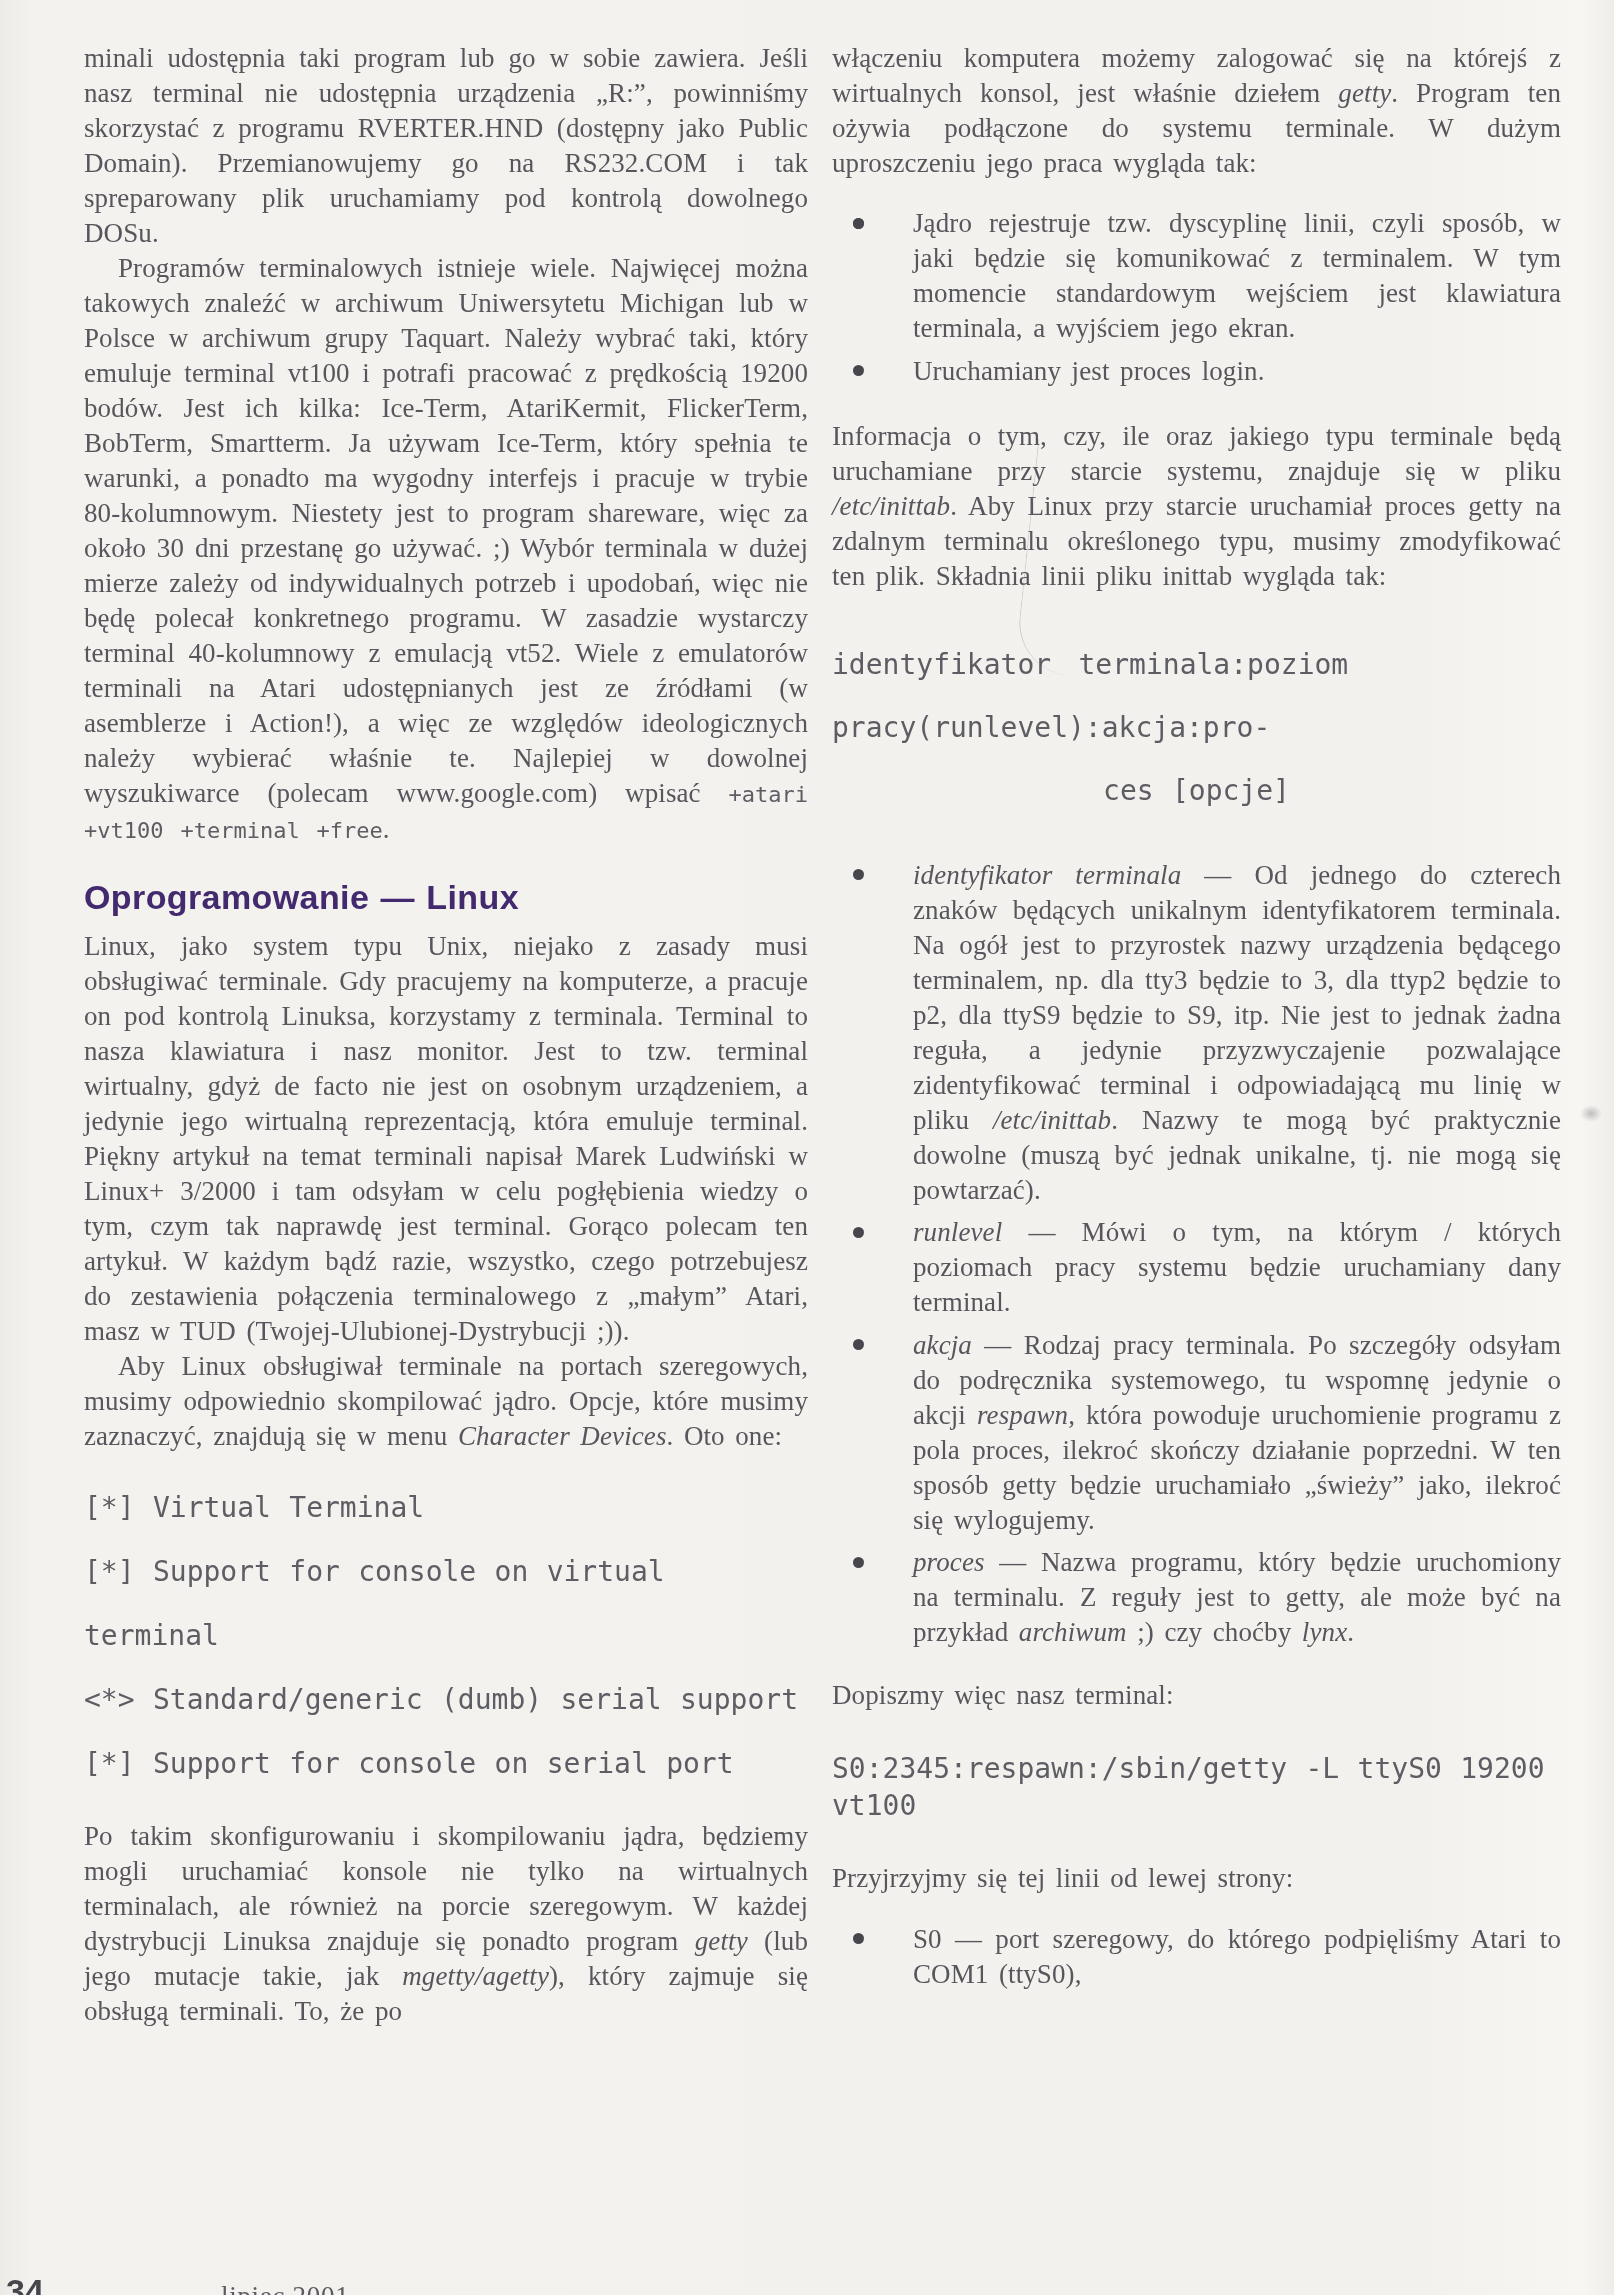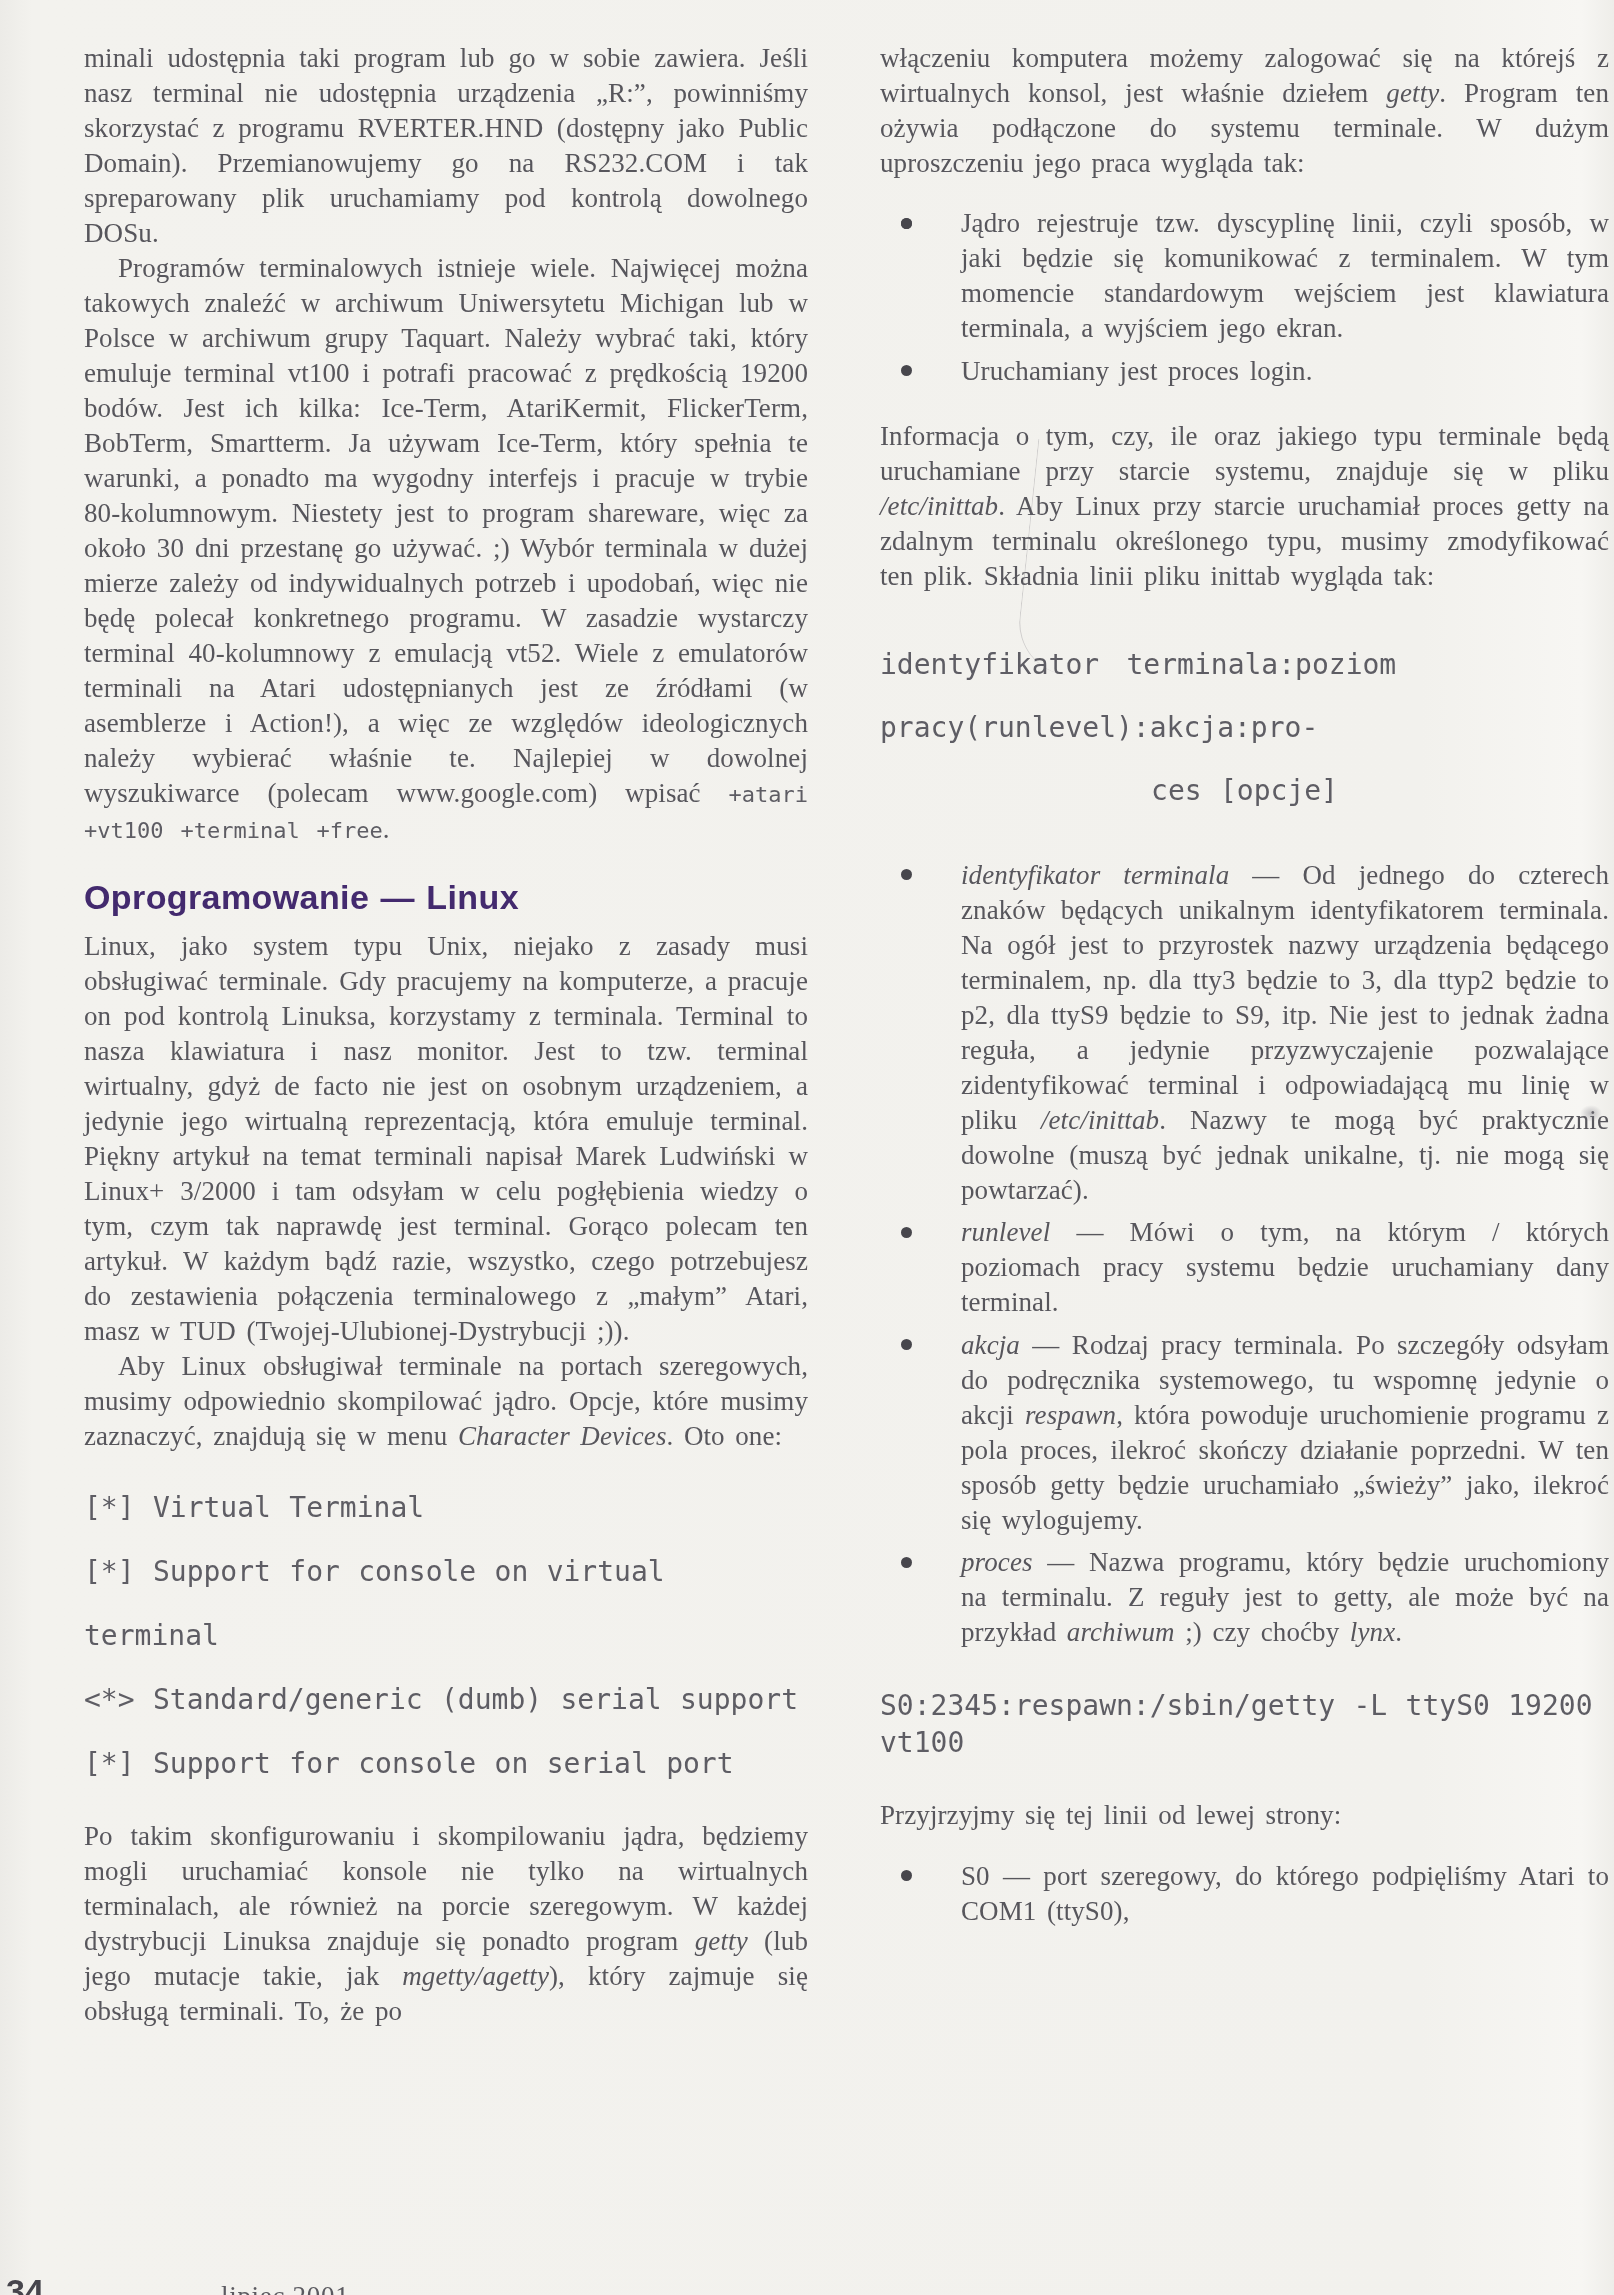--- a/index.html
+++ b/index.html
@@ -4,21 +4,21 @@
 <style>
   html,body{margin:0;padding:0;}
   body{
     width:1615px;height:2295px;position:relative;overflow:hidden;
     background:linear-gradient(90deg,#ecebe7 0%,#f3f2ee 2%,#f2f1ed 88%,#f7f6f3 98%,#eeede9 100%);
     font-family:"Liberation Serif",serif;
     color:#57565c;
   }
   .col{position:absolute;top:41px;text-align:justify;font-size:27px;line-height:35px;word-spacing:3.7px;letter-spacing:0.1px;}
   .col-left{left:84px;width:724px;}
-  .col-right{left:880px;width:729px;}
+  .col-right{left:832px;width:729px;}
   .para{margin:0;}
   .indent{text-indent:34px;}
   .it{font-style:italic;}
   .mono{font-family:"DejaVu Sans Mono","Liberation Mono",monospace;font-size:22px;color:#5e5d64;letter-spacing:0;}
   .heading{
     font-family:Liberation Sans, sans-serif;font-weight:bold;
     font-size:34px;line-height:39px;color:#432a6e;
     margin:30px 0 12px 0;text-align:left;letter-spacing:0.4px;word-spacing:1.5px;
   }
   .codeblock{
@@ -107,20 +107,21 @@
     <div class="bitem">
       <span class="dot"></span>
       <span><span class="it">akcja</span><span> — Rodzaj pracy terminala. Po szczegóły odsyłam do podręcznika systemowego, tu wspomnę jedynie o akcji </span><span class="it">respawn</span><span>, która powoduje uruchomienie programu z pola proces, ilekroć skończy działanie poprzedni. W ten sposób getty będzie uruchamiało „świeży” jako, ilekroć się wylogujemy.</span></span>
     </div>
     <div class="bitem">
       <span class="dot"></span>
       <span><span class="it">proces</span><span> — Nazwa programu, który będzie uruchomiony na terminalu. Z reguły jest to getty, ale może być na przykład </span><span class="it">archiwum</span><span> ;) czy choćby </span><span class="it">lynx</span><span>.</span></span>
     </div>
   </div>
 
+  <p class="para mt38">Dopiszmy więc nasz terminal:</p>
 
   <div class="codeblock codeblock-terminal">
     <div>S0:2345:respawn:/sbin/getty -L ttyS0 19200 vt100</div>
   </div>
 
   <p class="para">Przyjrzyjmy się tej linii od lewej strony:</p>
 
   <div class="blist">
     <div class="bitem">
       <span class="dot"></span>

